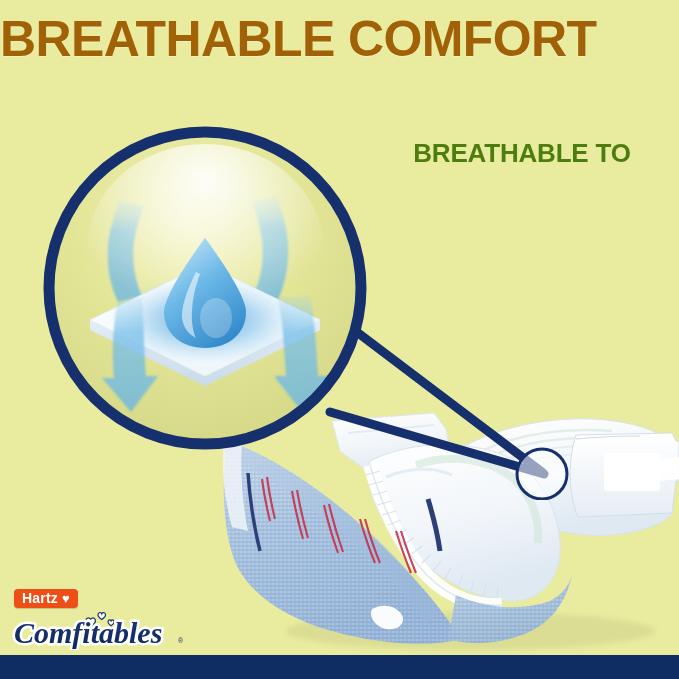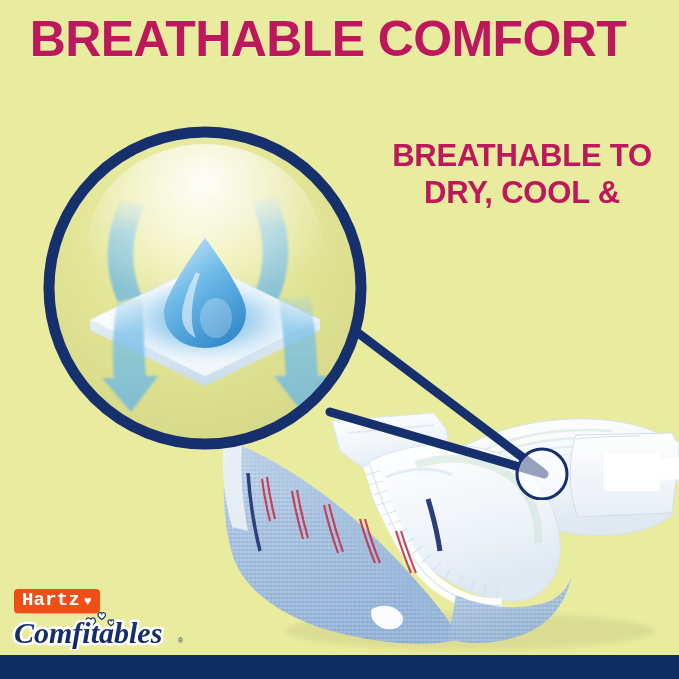--- a/index.html
+++ b/index.html
@@ -31,44 +31,43 @@
     height: 24px;
     background: #0f2d63;
   }
 
   
   .headline {
     position: absolute;
     top: 14px;
     left: 0;
     width: 656px;
-    text-align: center;
     font-family: "Liberation Sans", sans-serif;
     font-weight: 700;
     font-size: 50px;
     letter-spacing: -0.6px;
-    color: #be185d;
+    color: #a16207;
     line-height: 1;
     white-space: nowrap;
     text-shadow: 0 1px 0 rgba(255,255,255,.35);
   }
 
   
   .sidecopy {
     position: absolute;
     left: 376px;
     top: 138px;
     width: 292px;
     text-align: center;
     font-family: "Liberation Sans", sans-serif;
     font-weight: 700;
-    font-size: 31px;
+    font-size: 26px;
     line-height: 1.19;
     letter-spacing: -0.2px;
-    color: #be185d;
+    color: #4d7c0f;
   }
   .sidecopy div { white-space: nowrap; }
 
   
   .mag-wrap {
     position: absolute;
     left: 24px;
     top: 140px;
     width: 420px;
     height: 310px;
@@ -99,23 +98,23 @@
     top: 0px;
     background: #ee4f17;
     border-radius: 4px;
     padding: 2px 8px 3px 8px;
     display: flex;
     align-items: center;
     gap: 4px;
     box-shadow: 0 1px 1px rgba(0,0,0,.18);
   }
   .hartz-word {
-    font-family: Liberation Mono, monospace;
+    font-family: Liberation Sans, sans-serif;
     font-weight: 700;
-    font-size: 19px;
+    font-size: 14px;
     color: #ffffff;
     line-height: 1;
     letter-spacing: 0.2px;
   }
   .hartz-heart {
     color: #ffffff;
     font-size: 13px;
     line-height: 1;
   }
   .comfit {
@@ -130,21 +129,20 @@
 <body>
 
 <div id="poster">
 
   <div class="bg"></div>
 
   <div class="headline">BREATHABLE COMFORT</div>
 
   <div class="sidecopy">
     <div>BREATHABLE TO</div>
-    <div>DRY, COOL &amp;</div>
   </div>
 
   <div class="diaper-wrap">
     <svg class="diaper-svg" width="459" height="262" viewBox="0 0 459 262">
       <defs>
         <linearGradient id="denim" x1="0" y1="0" x2="0.4" y2="1">
           <stop offset="0%" stop-color="#c3d6ea"></stop>
           <stop offset="45%" stop-color="#a6c0de"></stop>
           <stop offset="100%" stop-color="#93b2d6"></stop>
         </linearGradient>

